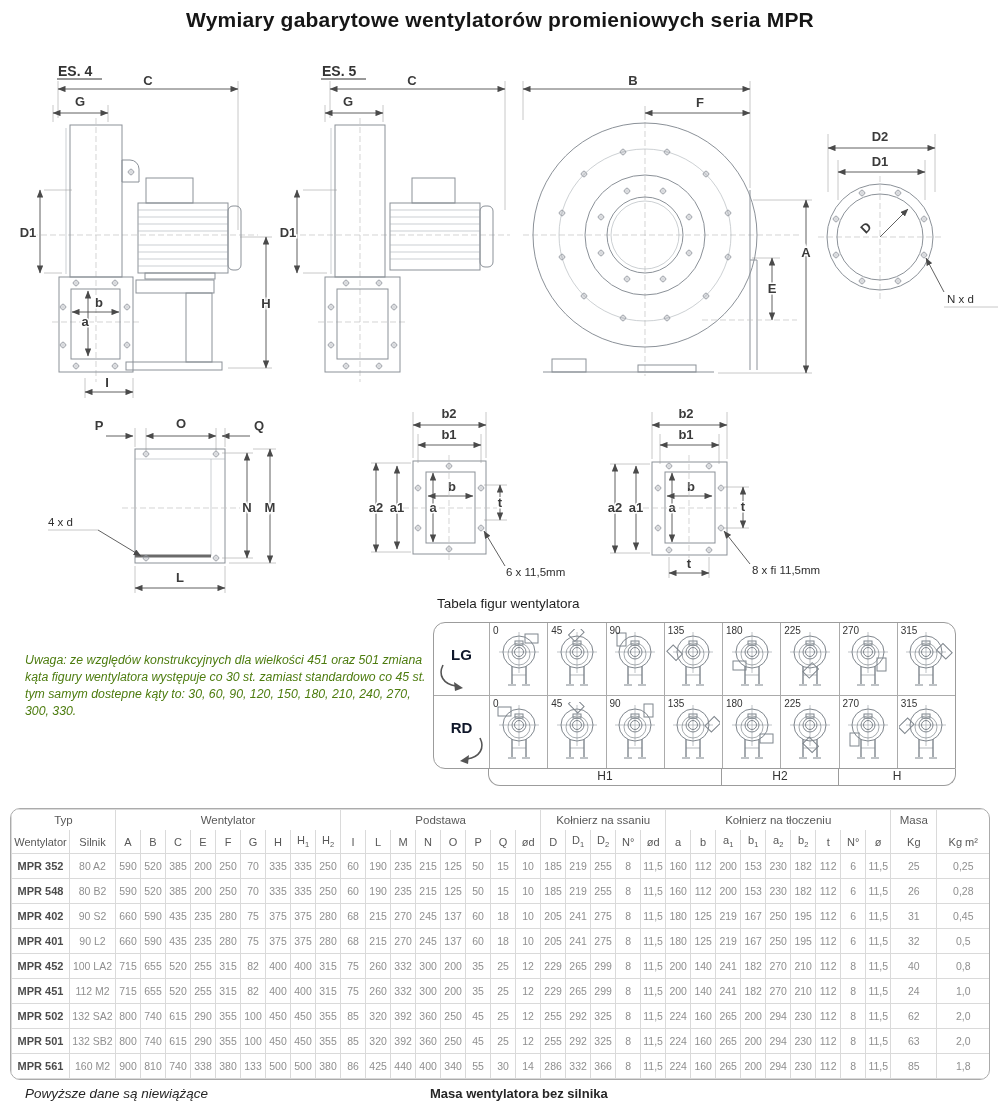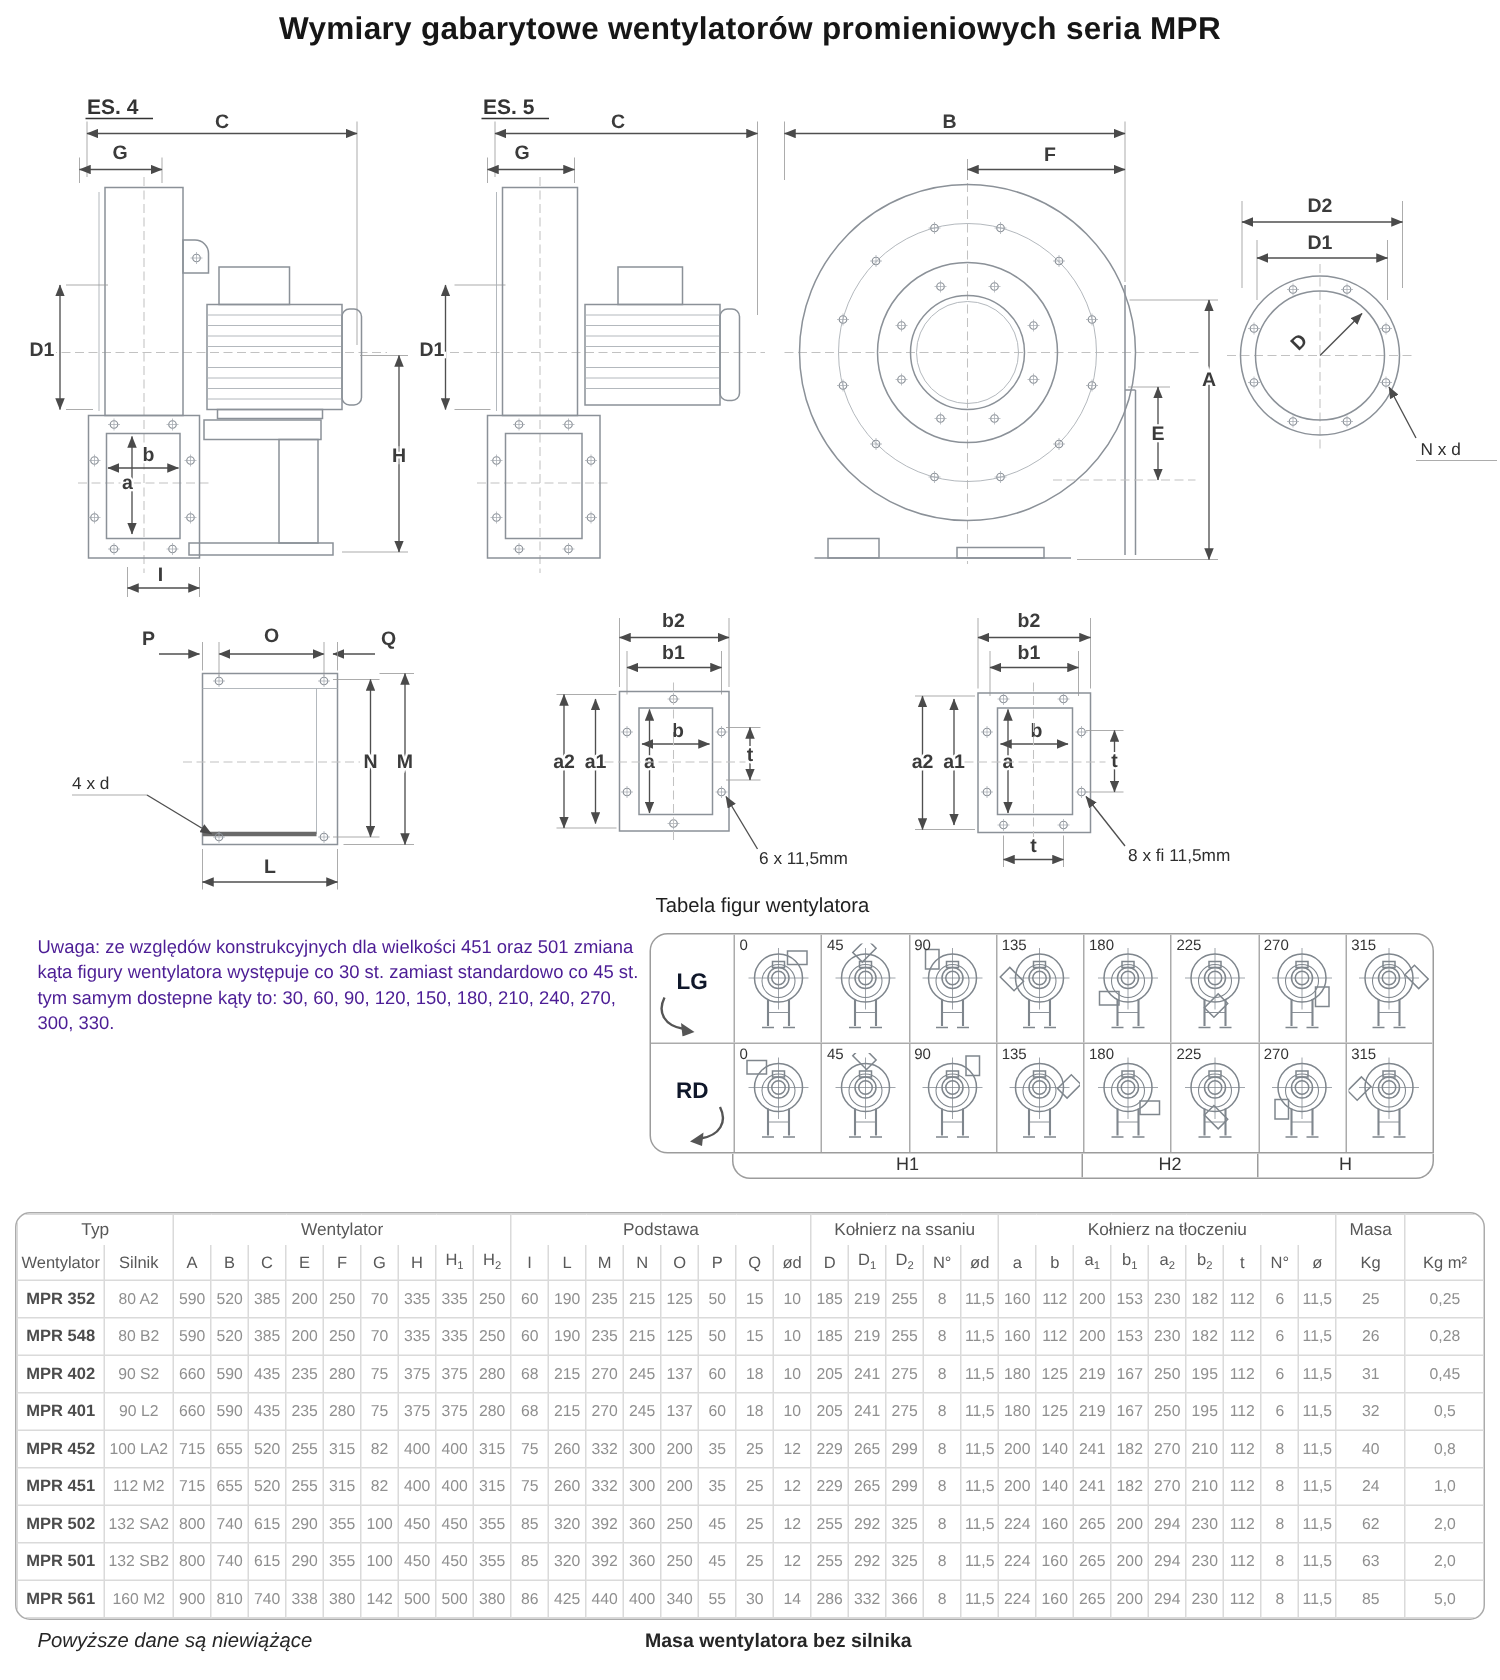--- a/index.html
+++ b/index.html
@@ -12,21 +12,21 @@
   .draw .dm{stroke:#4f4f4f;stroke-width:.9;marker-start:url(#ar);marker-end:url(#ar);}
   .draw .dm1e{stroke:#4f4f4f;stroke-width:.9;marker-end:url(#ar);}
   .draw .dm1s{stroke:#4f4f4f;stroke-width:.9;marker-start:url(#ar);}
   .draw .ex{stroke:#9a9a9a;stroke-width:.55;}
   .draw .dsh{stroke:#c2c2c2;stroke-width:.7;stroke-dasharray:6 3;fill:none;}
   .draw text{font-family:"Liberation Sans",sans-serif;}
   .draw .lb{font-size:13px;font-weight:bold;fill:#3b3b3b;text-anchor:middle;paint-order:stroke;stroke:#fff;stroke-width:3px;}
   .draw .ld{font-size:11.5px;fill:#2e2e2e;paint-order:stroke;stroke:#fff;stroke-width:3px;}
   .draw .tt{font-size:14px;font-weight:bold;fill:#333;}
   
-  .note{position:absolute;left:25px;top:623px;width:410px;font-size:12.3px;color:#4c1d95;line-height:1.38;}
+  .note{position:absolute;left:25px;top:652px;width:410px;font-size:12.3px;color:#4d7c0f;line-height:1.38;font-style:italic;}
   
   .figtitle{position:absolute;left:437px;top:596px;font-size:13.5px;color:#1f1f1f;}
   .figtable{position:absolute;left:433px;top:622px;width:523px;}
   .fig-main{border:1px solid #9c9c9c;border-radius:12px 12px 0 12px;overflow:hidden;background:#fff;}
   .fig-row{display:flex;height:72px;}
   .fig-row + .fig-row{border-top:1px solid #ababab;}
   .fig-lab{width:55px;position:relative;display:flex;align-items:center;justify-content:center;flex:none;}
   .fig-lab-t{font-size:15px;font-weight:bold;color:#0f172a;margin-top:-10px;}
   .fig-lab svg.arr-l{position:absolute;left:2px;bottom:4px;}
   .fig-lab svg.arr-r{position:absolute;right:2px;bottom:4px;}
@@ -1120,21 +1120,21 @@
           <td>2,0</td>
         </tr>
         <tr>
           <td class="nm">MPR 561</td>
           <td>160 M2</td>
           <td>900</td>
           <td>810</td>
           <td>740</td>
           <td>338</td>
           <td>380</td>
-          <td>142</td>
+          <td>133</td>
           <td>500</td>
           <td>500</td>
           <td>380</td>
           <td>86</td>
           <td>425</td>
           <td>440</td>
           <td>400</td>
           <td>340</td>
           <td>55</td>
           <td>30</td>
@@ -1147,20 +1147,20 @@
           <td>224</td>
           <td>160</td>
           <td>265</td>
           <td>200</td>
           <td>294</td>
           <td>230</td>
           <td>112</td>
           <td>8</td>
           <td>11,5</td>
           <td>85</td>
-          <td>5,0</td>
+          <td>1,8</td>
         </tr>
       </tbody>
     </table>
 </div>
 
 <div class="foot-l">Powyższe dane są niewiążące</div>
 <div class="foot-c">Masa wentylatora bez silnika</div>
 
 </body></html>

